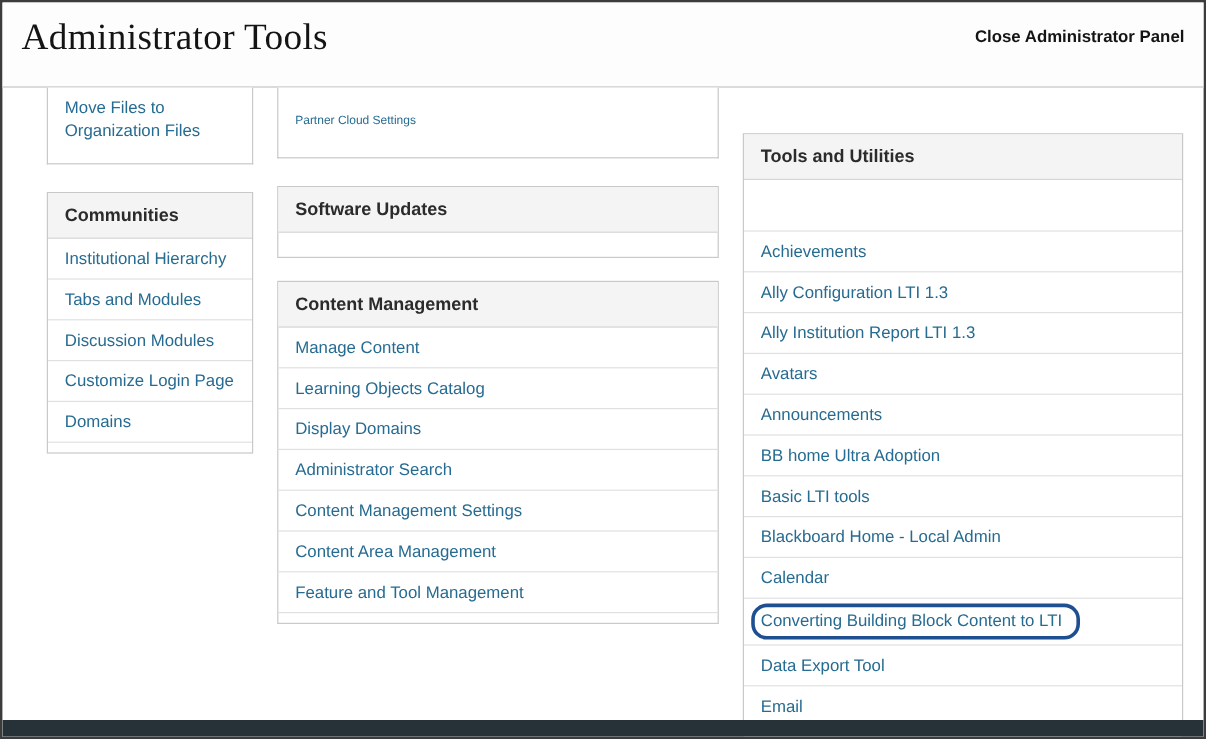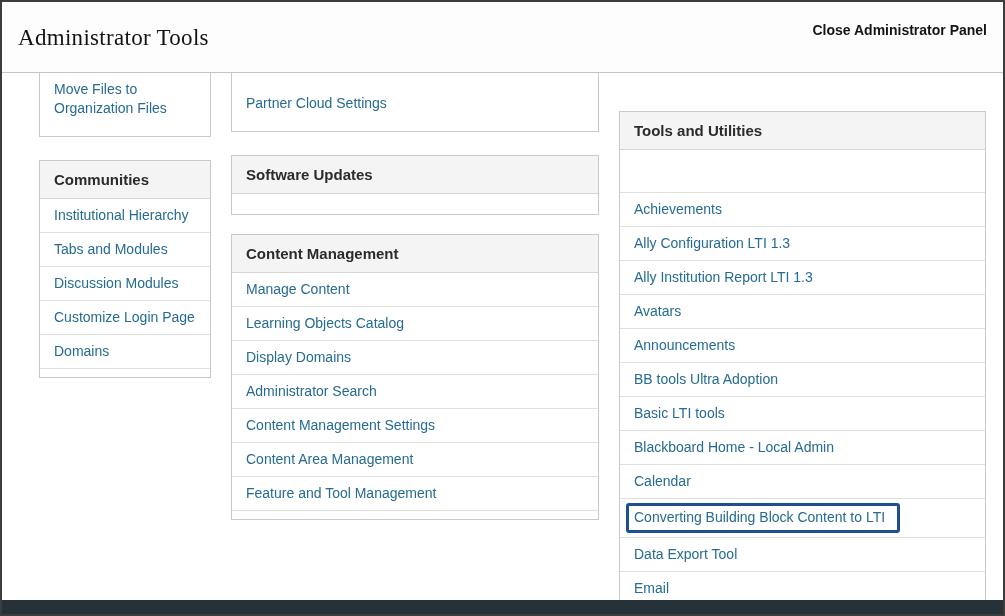--- a/index.html
+++ b/index.html
@@ -8,23 +8,23 @@
     border:2px solid #3c3c3c; box-sizing:border-box;
     background:#ffffff; overflow:hidden;
   }
 
   
   .topbar {
     position:absolute; top:0; left:0; right:0; height:70px;
     background:#fdfdfd; border-bottom:1px solid #c4c4c4;
   }
   .page-title {
-    position:absolute; left:16px; top:23px;
+    position:absolute; left:16px; top:11px;
     font-family:"Liberation Serif", "DejaVu Serif", serif;
-    font-size:23px; color:#141414; letter-spacing:0.3px;
+    font-size:31px; color:#141414; letter-spacing:0.3px;
   }
   .close-admin {
     position:absolute; right:16px; top:20px;
     font-size:14px; font-weight:bold; color:#141414; cursor:pointer;
   }
 
   
   .content { position:absolute; top:71px; left:0; right:0; bottom:0;text-decoration:underline; }
   .col { position:absolute; top:0; }
   .col-left  { left:37px;  width:172px; }
@@ -48,35 +48,35 @@
   .row {
     font-size:14px; color:#266b91;
     padding:8px 14px; border-bottom:1px solid #e0e0e0;
     cursor:pointer; line-height:17px;
   }
 
   
   .panel.move-files { height:64px; overflow:hidden; }
   .move-files-body { padding:7px 14px 0; font-size:14px; color:#266b91; line-height:19px; cursor:pointer; }
   .panel.partner { height:59px; overflow:hidden; }
-  .partner-body { padding:22px 14px 0; font-size:14px; color:#266b91; cursor:pointer; }
+  .partner-body { padding:22px 14px 0; font-size:10px; color:#266b91; cursor:pointer; }
 
   
   .panel.software { margin-bottom:19px; }
   .software-body { height:20px; }
 
   
   .panel.tools { margin-top:38px; height:562px; }
   .spacer-row { height:42px; border-bottom:1px solid #e0e0e0; }
 
   
   .row.hl-row { padding:4px 14px; }
   .highlight-box {
     display:inline-block;
-    border:3px solid #1d4f91; border-radius:3px;
+    border:3px solid #1d4f91; border-radius:13px;
     padding:3px 12px 4px 5px; margin-left:-8px;
   }
 
   
   .bottom-bar {
     position:absolute; left:0; right:0; bottom:0; height:14px;
     background:#263238; z-index:5;
   }
 </style>
 </head>
@@ -140,21 +140,21 @@
 
       <div class="panel tools">
         <div class="panel-header">Tools and Utilities</div>
         <div class="panel-body tight">
           <div class="spacer-row"></div>
           <div class="row">Achievements</div>
           <div class="row">Ally Configuration LTI 1.3</div>
           <div class="row">Ally Institution Report LTI 1.3</div>
           <div class="row">Avatars</div>
           <div class="row">Announcements</div>
-          <div class="row">BB tools Ultra Adoption</div>
+          <div class="row">BB home Ultra Adoption</div>
           <div class="row">Basic LTI tools</div>
           <div class="row">Blackboard Home - Local Admin</div>
           <div class="row">Calendar</div>
           <div class="row hl-row">
             <span class="highlight-box">Converting Building Block Content to LTI</span>
           </div>
           <div class="row">Data Export Tool</div>
           <div class="row">Email</div>
         </div>
       </div>

